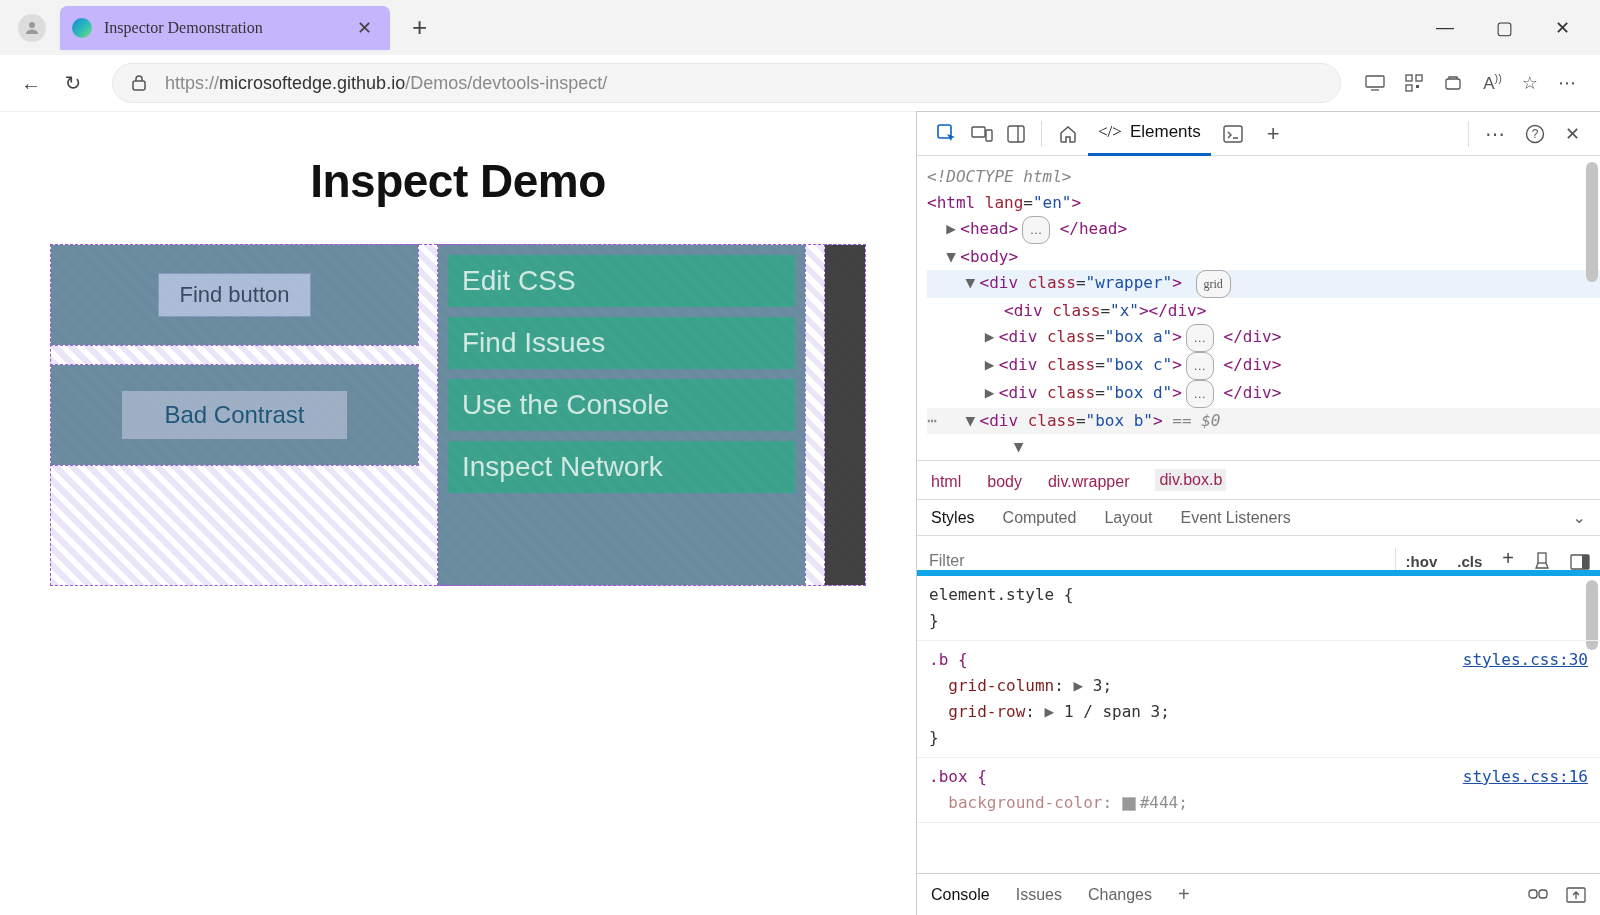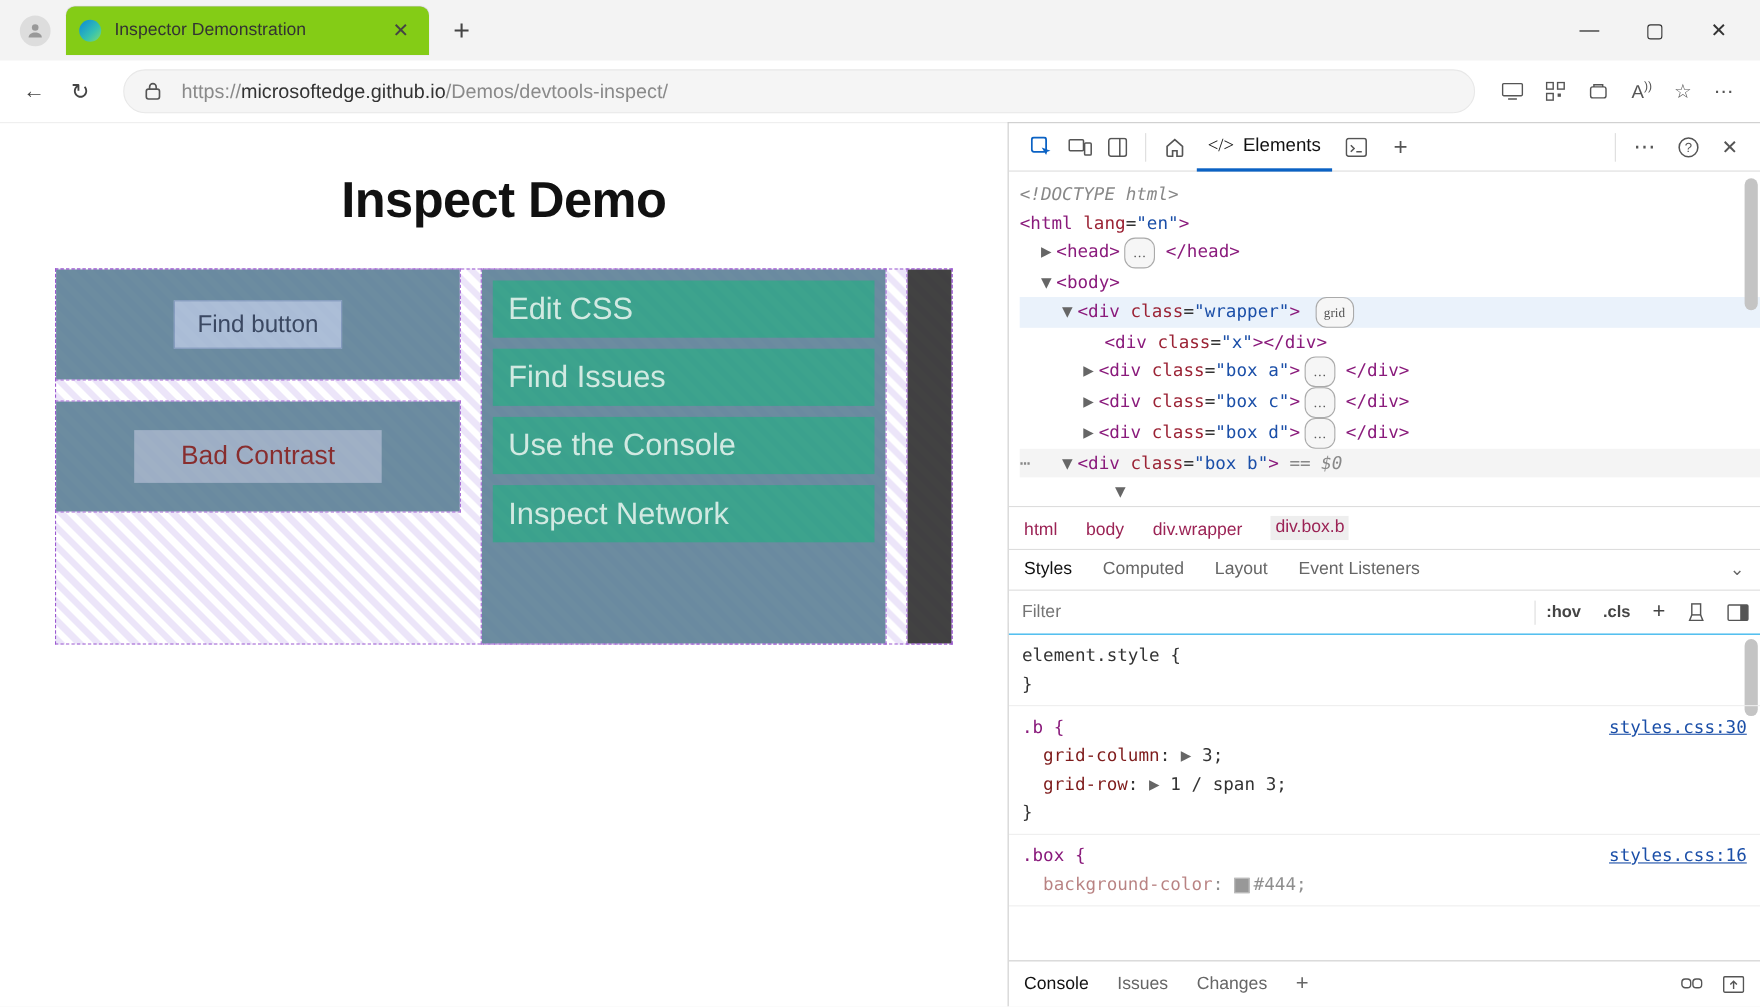--- a/index.html
+++ b/index.html
@@ -26,25 +26,26 @@
     border-radius: 50%;
     background: #ddd;
     margin: 0 14px 0 8px;
     display:flex;align-items:center;justify-content:center;
     color:#888;
   }
   .tab {
     display: flex;
     align-items: center;
     height: 44px;
-    background: #84cc16;
+    background: #c4b5fd;
     border-radius: 8px 8px 0 0;
     padding: 0 12px;
     min-width: 330px;
     box-shadow: 0 0 1px rgba(0,0,0,.2);
+    font-family: Liberation Serif, serif;
   }
   .tab .favicon {
     width: 20px; height: 20px;
     border-radius: 50%;
     background: linear-gradient(135deg,#0b88da,#35c1b1 60%,#7fdc6f);
     margin-right: 12px;
   }
   .tab .title { font-size: 16px; flex: 1; }
   .tab .close { font-size: 18px; color:#444; padding: 4px 6px; }
   .newtab { font-size: 26px; font-weight: 300; color:#444; padding: 0 22px; }
@@ -118,21 +119,21 @@
   }
   .btn-demo {
     background: #a5b9d4;
     border: 1px solid #7a93b8;
     padding: 8px 20px;
     font-size: 22px;
     color: #2b3a55;
   }
   .pale {
     background: #97aac1;
-    color: #7f1d1d;
+    color: #0c4a6e;
     font-size: 24px;
     padding: 10px 42px;
   }
   .nav {
     grid-column: 2;
     grid-row: 1 / span 3;
     display:flex;
     flex-direction:column;
     gap:10px;
     padding:10px;
@@ -240,22 +241,22 @@
     display:flex; align-items:center; gap:28px;
     padding: 8px 14px;
     border-bottom: 1px solid #ddd;
     font-size:16px;
     color:#666;
   }
   .styles-tabs .active { color:#111; }
   .styles-tabs .chev { margin-left:auto; color:#666; }
   
   .filterbar {
-    display:flex; align-items:center;
-    border-bottom: 1px solid #0ea5e9;
+    display:flex; align-items:flex-end;
+    border-bottom: 6px solid #0ea5e9;
     height:40px;
   }
   .filterbar input {
     flex:1; border:none; padding: 0 12px; font-size:16px; outline:none; color:#888;
   }
   .filterbar .fb { padding: 0 10px; color:#444; font-size:15px; }
   .filterbar .sep { width:1px; height:22px; background:#ddd; }
   
   .rules {
     flex:1;

